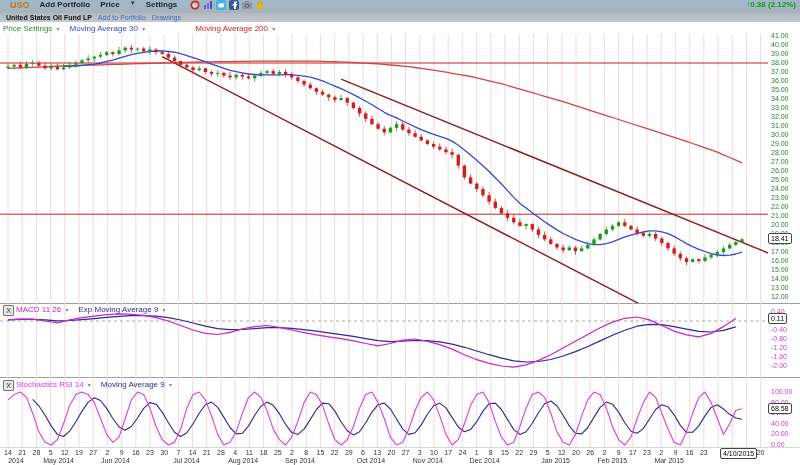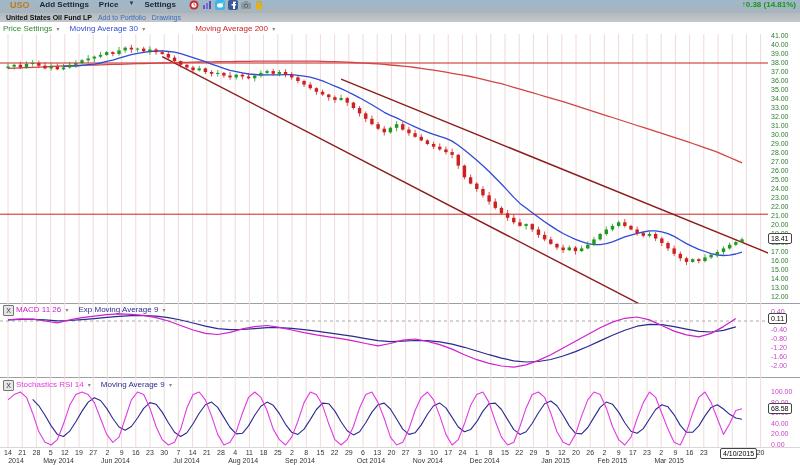--- a/index.html
+++ b/index.html
@@ -54,21 +54,21 @@
   #date-badge{position:absolute;top:0px;background:#fff;border:1px solid #444;border-radius:2px;
     font-size:7px;line-height:9px;padding:0 2px;color:#000;z-index:6;}
 </style>
 </head>
 <body>
 
 <div id="app">
 
   <div id="toolbar">
     <span id="ticker" class="tbitem">USO</span>
-    <span class="tbitem">Add Settings</span>
+    <span class="tbitem">Add Portfolio</span>
     <span class="tbitem">Price</span>
     <span class="tbitem ddarrow">▼</span>
     <span class="tbitem">Settings</span>
     <span class="tbicons">
       <svg width="10" height="10">
         <circle cx="5" cy="5" r="4.5" fill="#c62828"></circle>
           <circle cx="5" cy="5" r="2.6" fill="#fff"></circle>
         <line x1="5" y1="5" x2="5" y2="3" stroke="#c62828" stroke-width="0.8"></line>
         <line x1="5" y1="5" x2="6.4" y2="5.6" stroke="#c62828" stroke-width="0.8"></line>
       </svg>
@@ -94,21 +94,21 @@
         <circle cx="5" cy="5.8" r="2" fill="#5a6268"></circle>
           <circle cx="5" cy="5.8" r="0.9" fill="#cfd6da"></circle>
       </svg>
       <svg width="10" height="10">
         <path d="M3 5 V3.4 A2 2 0 0 1 7 3.4 V5" fill="none" stroke="#d9a400" stroke-width="1.3"></path>
         <rect x="2" y="4.6" width="6" height="4.6" rx="1" fill="#e8b400"></rect>
       </svg>
     </span>
     <span id="change-badge">
       <span style="color: rgb(21, 153, 21);">↑</span>
-      <span style="color: rgb(21, 153, 21);">0.38 (14.81%)</span>
+      <span style="color: rgb(21, 153, 21);">0.38 (2.12%)</span>
     </span>
   </div>
 
   <div id="subheader">
     <span id="symbol-name" class="shitem">United States Oil Fund LP</span>
     <span class="shitem" style="color: rgb(58, 110, 191);">Add to Portfolio</span>
     <span class="shitem" style="color: rgb(58, 110, 191);">Drawings</span>
   </div>
 
   <div id="price-legend" class="legendrow">

